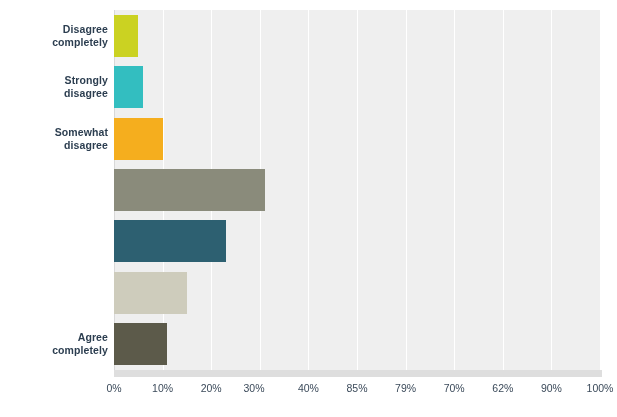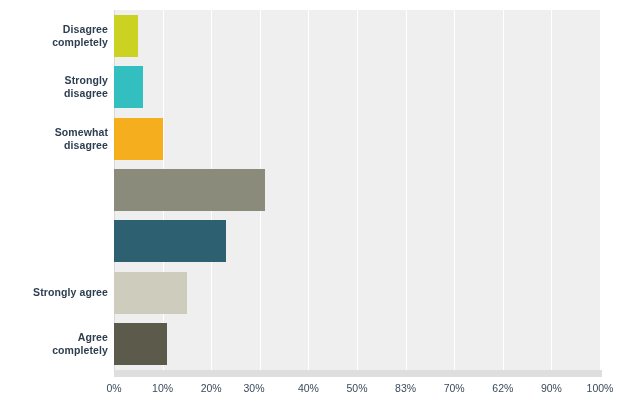--- a/index.html
+++ b/index.html
@@ -114,21 +114,20 @@
 
 <div id="chart-root">
 
   <div id="y-axis-labels">
       <div class="cat-label" style="top: 12.7143px;">Disagree
 completely</div>
       <div class="cat-label" style="top: 64.1429px;">Strongly
 disagree</div>
       <div class="cat-label" style="top: 115.571px; padding-left: 27px;">Somewhat
 disagree</div>
-      <div class="cat-label" style="top: 276.357px;">Strongly agree</div>
       <div class="cat-label" style="top: 321.286px;">Agree
 completely</div>
     </div>
 
   <div id="plot-area">
     <div id="plot-left-edge"></div>
   <div class="gridline" style="left: 48.6px;"></div>
       <div class="gridline" style="left: 97.2px;"></div>
       <div class="gridline" style="left: 145.8px;"></div>
       <div class="gridline" style="left: 194.4px;"></div>
@@ -161,21 +160,21 @@
     </div>
 
   <div id="axis-band"></div>
 
   <div id="x-axis-labels">
       <div class="tick-label" style="left: 114px;">0%</div>
       <div class="tick-label" style="left: 162.6px;">10%</div>
       <div class="tick-label" style="left: 211.2px; text-align: center;">20%</div>
       <div class="tick-label" style="left: 254px;">30%</div>
       <div class="tick-label" style="left: 308.4px; text-align: center;">40%</div>
-      <div class="tick-label" style="left: 357px;">50%</div>
-      <div class="tick-label" style="left: 405.6px;">83%</div>
+      <div class="tick-label" style="left: 357px;">85%</div>
+      <div class="tick-label" style="left: 405.6px;">79%</div>
       <div class="tick-label" style="left: 454.2px; text-align: center;">70%</div>
       <div class="tick-label" style="left: 502.8px;">62%</div>
       <div class="tick-label" style="left: 551.4px;">90%</div>
       <div class="tick-label" style="left: 600px;">100%</div>
     </div>
 
 </div>
 
 </body></html>

